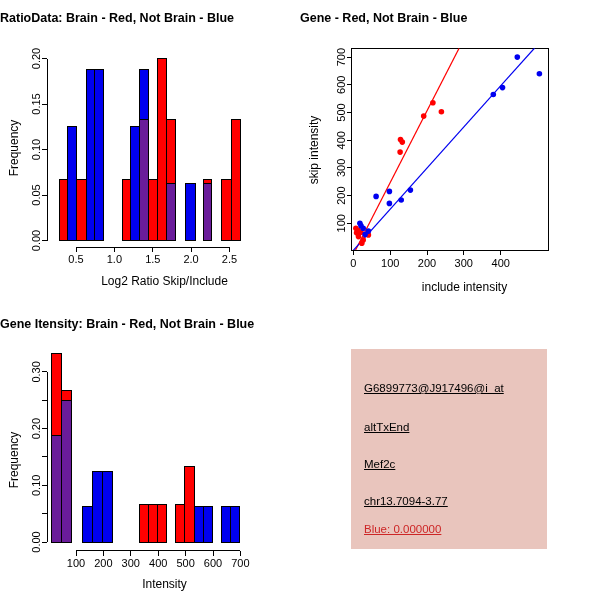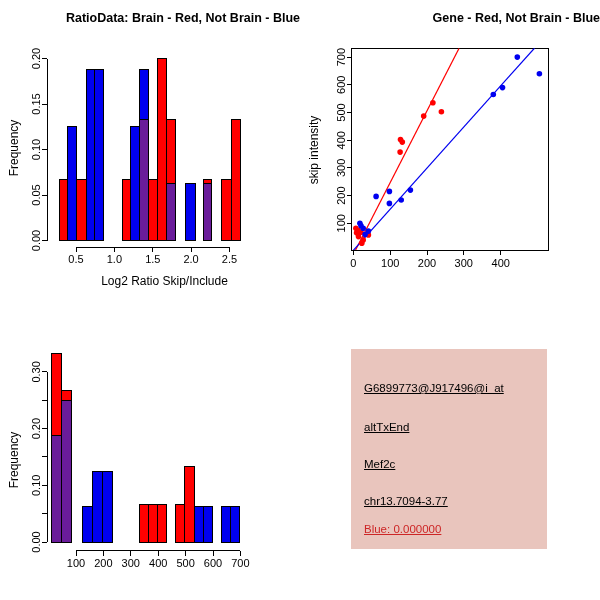--- a/index.html
+++ b/index.html
@@ -1,21 +1,21 @@
 <!DOCTYPE html>
 <html><head>
 <meta charset="utf-8">
 <style>
   html,body{margin:0;padding:0;background:#fff;}
   .canvas{position:relative;width:600px;height:600px;background:#ffffff;
           font-family:"Liberation Sans",sans-serif;overflow:hidden;}
   .panel{position:absolute;width:300px;height:300px;}
   svg.plot{position:absolute;left:0;top:0;width:300px;height:300px;}
   svg.plot text{font-family:"Liberation Sans",sans-serif;font-size:11px;fill:#000;}
-  .chart-title{position:absolute;left:0;right:0;text-align:right;
+  .chart-title{position:absolute;left:0;right:0;text-align:left;
                font-weight:bold;font-size:12.5px;color:#000;white-space:nowrap;}
   .xlab{position:absolute;left:0;right:0;text-align:center;font-size:12px;color:#000;padding-left:29px;}
   .vlab{position:absolute;white-space:nowrap;font-size:12px;color:#000;
         transform:translate(-50%,-50%) rotate(-90deg);}
   .info-box{position:absolute;left:51px;top:49px;width:196px;height:200px;}
   .info-line{position:absolute;left:64px;font-size:11.5px;color:#000;white-space:nowrap;text-decoration:underline;}
   .info-line.pval{}
 </style>
 </head>
 <body>
@@ -130,20 +130,21 @@
           <circle cx="101.2" cy="200.0" r="2.8" fill="#0000F0"></circle>
           <circle cx="110.4" cy="190.1" r="2.8" fill="#0000F0"></circle>
           <circle cx="193.3" cy="94.5" r="2.8" fill="#0000F0"></circle>
           <circle cx="202.5" cy="87.6" r="2.8" fill="#0000F0"></circle>
           <circle cx="217.3" cy="57.1" r="2.8" fill="#0000F0"></circle>
           <circle cx="239.4" cy="73.7" r="2.8" fill="#0000F0"></circle>
         </g>
       </svg>
     <div class="chart-title" style="top:11px">Gene - Red, Not Brain - Blue</div>
     <div class="vlab" style="left:14px;top:150px">skip intensity</div>
+    <div class="xlab" style="top:280px">include intensity</div>
   </section>
 
   <section class="panel" style="left:0;top:300px">
     <svg class="plot">
         <rect x="51.3" y="135.7" width="9.9" height="106.3" fill="#6A1C9A" stroke="#000" stroke-width="1" shape-rendering="crispEdges"></rect>
         <rect x="51.3" y="53.0" width="9.9" height="82.7" fill="#FF0000" stroke="#000" stroke-width="1" shape-rendering="crispEdges"></rect>
         <rect x="61.2" y="100.3" width="9.9" height="141.8" fill="#6A1C9A" stroke="#000" stroke-width="1" shape-rendering="crispEdges"></rect>
         <rect x="61.2" y="90.8" width="9.9" height="9.5" fill="#FF0000" stroke="#000" stroke-width="1" shape-rendering="crispEdges"></rect>
         <rect x="82.6" y="206.6" width="9.9" height="35.4" fill="#0000F0" stroke="#000" stroke-width="1" shape-rendering="crispEdges"></rect>
         <rect x="92.4" y="171.1" width="10.1" height="70.9" fill="#0000F0" stroke="#000" stroke-width="1" shape-rendering="crispEdges"></rect>
@@ -178,21 +179,23 @@
         <text x="130.8" y="266.5" text-anchor="middle">300</text>
         <line x1="158.2" y1="250.5" x2="158.2" y2="255.5" stroke="#000" shape-rendering="crispEdges"></line>
         <text x="158.2" y="266.5" text-anchor="middle">400</text>
         <line x1="185.6" y1="250.5" x2="185.6" y2="255.5" stroke="#000" shape-rendering="crispEdges"></line>
         <text x="185.6" y="266.5" text-anchor="middle">500</text>
         <line x1="213.0" y1="250.5" x2="213.0" y2="255.5" stroke="#000" shape-rendering="crispEdges"></line>
         <text x="213.0" y="266.5" text-anchor="middle">600</text>
         <line x1="240.4" y1="250.5" x2="240.4" y2="255.5" stroke="#000" shape-rendering="crispEdges"></line>
         <text x="240.4" y="266.5" text-anchor="middle">700</text>
       </svg>
+    <div class="chart-title" style="top:17px">Gene Itensity: Brain - Red, Not Brain - Blue</div>
     <div class="vlab" style="left:14px;top:160px">Frequency</div>
+    <div class="xlab" style="top:277px">Intensity</div>
   </section>
 
   <section class="panel" style="left:300px;top:300px">
     <div class="info-box" id="info-box" style="background: rgb(233, 197, 189);"></div>
     <div class="info-line" style="top:82px">G6899773@J917496@i_at</div>
     <div class="info-line" style="top:121px">altTxEnd</div>
     <div class="info-line" style="top:158px">Mef2c</div>
     <div class="info-line" style="top:195px">chr13.7094-3.77</div>
     <div class="info-line pval" id="pval-line" style="top: 223px; color: rgb(205, 38, 38);">Blue: 0.000000</div>
   </section>

